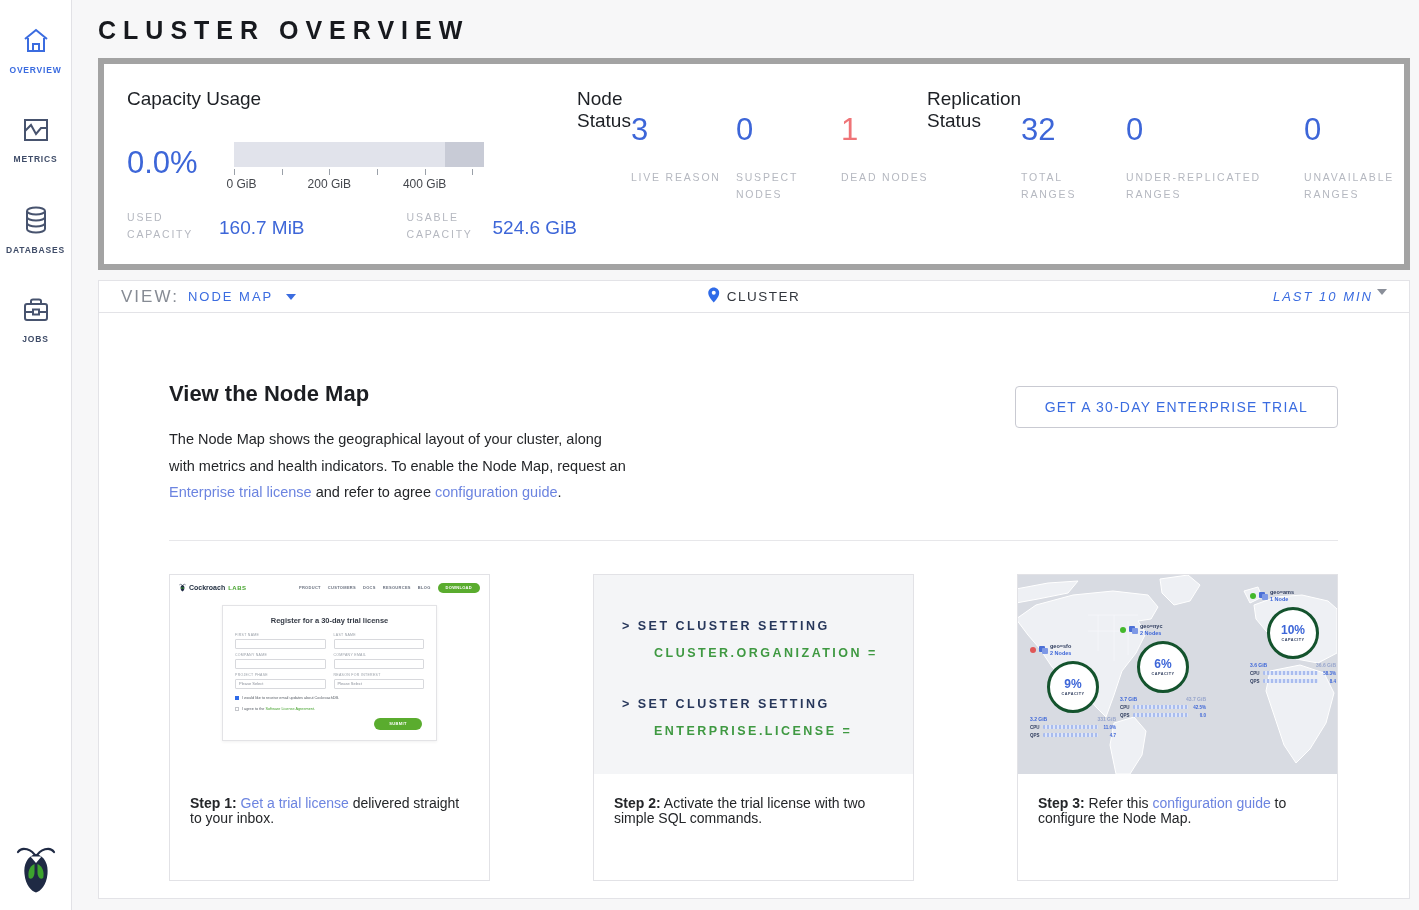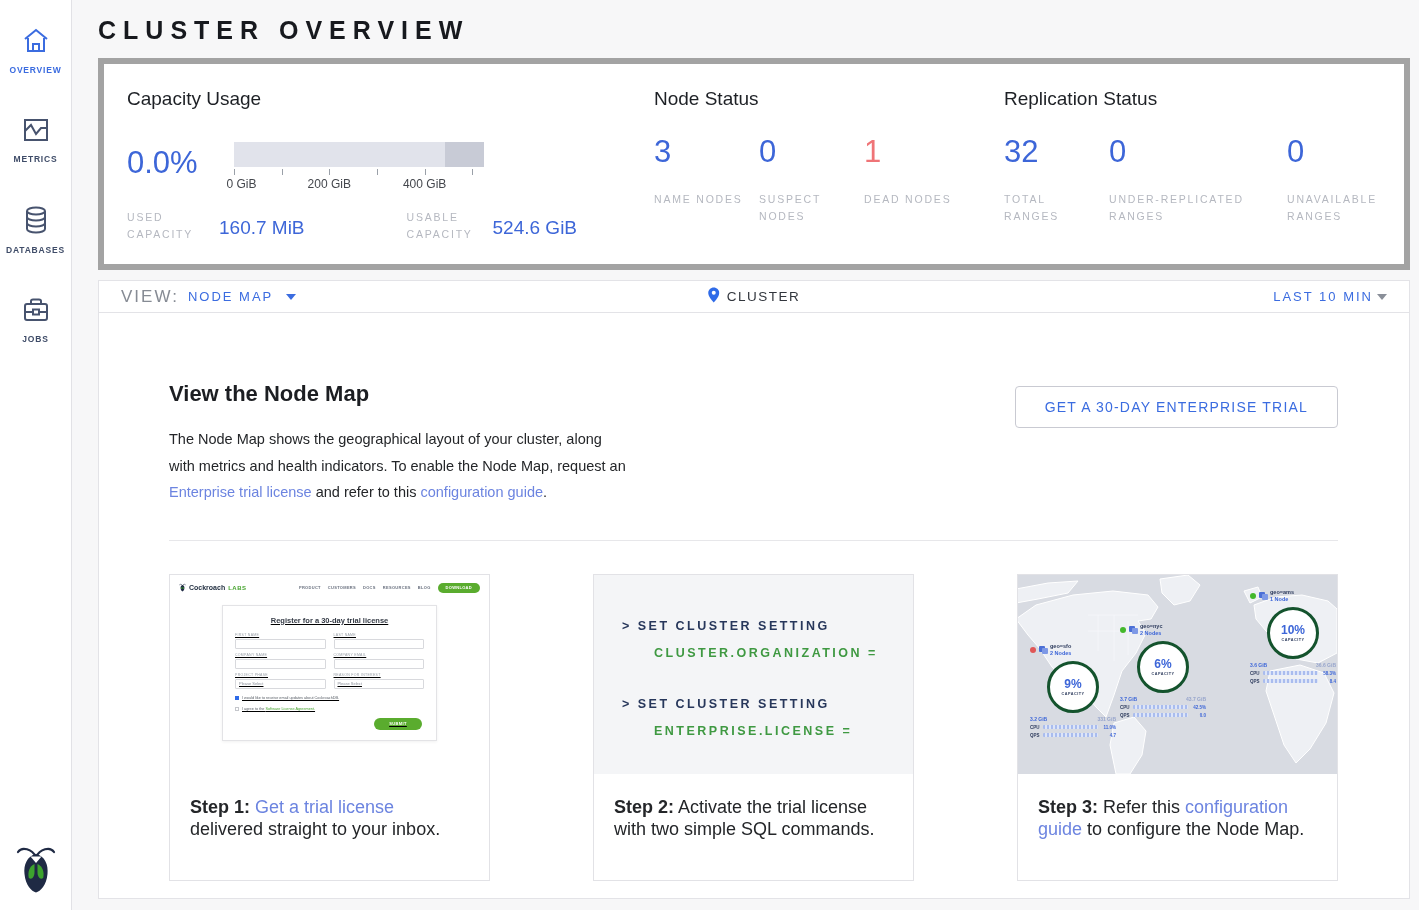--- a/index.html
+++ b/index.html
@@ -32,21 +32,21 @@
   .bar .bar-tail { position:absolute; right:0; top:0; height:100%; width:15.5%; background:#c8cbd6; }
   .axis { position:relative; height:24px; }
   .tick { position:absolute; top:2px; width:1px; height:6px; background:#9aa0a8; }
   .tick-lbl { position:absolute; top:10px; transform:translateX(-50%); font-size:12px; color:#44474d; white-space:nowrap; }
   .cap-stats { display:flex; margin-top:18px; align-items:flex-start; }
   .cap-lbl { font-size:10.5px; letter-spacing:1.8px; color:#b5b8c0; line-height:17px; width:92px; }
   .cap-val { font-size:19px; color:#3d66d8; margin:8px 46px 0 0; white-space:nowrap; }
   .cap-val.last { margin-right:0; }
   .cap-lbl.second { width:86px; margin-left:56px; }
 
-  .sec-stats { display:flex; flex-direction:column; }
+  .sec-stats { display:flex; flex-direction:row; }
   .sec-node { width:350px; }
   .stat-row { display:flex; margin-top:26px; }
   .stat { }
   .stat .num { font-size:31px; line-height:1; color:#3d66d8; font-weight:500; }
   .stat .num.red { color:#ef7477; }
   .stat .cap { margin-top:24px; font-size:10.5px; letter-spacing:1.8px; color:#b5b8c0; line-height:17px; max-width:92px; }
   .stat .cap.wide { max-width:165px; }
   .sec-node .stat { width:105px; }
   .sec-repl .stat { width:105px; }
   .sec-repl .stat.w2 { width:178px; }
@@ -54,51 +54,51 @@
   
   .view-bar { margin:10px 9px 0 26px; height:33px; background:#fff; border:1px solid #e3e3e7;
               display:flex; align-items:center; padding:0 22px; position:relative; }
   .vb-left { display:flex; align-items:center; gap:9px; cursor:pointer; }
   .vb-label { font-size:17px; letter-spacing:2px; color:#868b94; }
   .vb-value { font-size:13px; letter-spacing:2px; color:#3b6ce0; font-weight:500; }
   .caret { width:0; height:0; border-left:5px solid transparent; border-right:5px solid transparent; border-top:6px solid #3b6ce0; margin-left:4px; }
   .caret.gray { border-top-color:#8a8f99; }
   .vb-center { position:absolute; left:50%; transform:translateX(-50%); display:flex; align-items:center; gap:7px; }
   .vb-cluster { font-size:13.5px; letter-spacing:1.5px; color:#32363d; font-weight:500; }
-  .vb-right { margin-left:auto; display:flex; align-items:center; cursor:pointer; }
+  .vb-right { margin-left:auto; display:flex; cursor:pointer;font-style:italic; }
 
   
   .map-section { margin:0 9px 0 26px; background:#fff; border:1px solid #e3e3e7; border-top:none;
                  height:586px; padding:68px 71px 0 70px; }
   .intro-row { display:flex; justify-content:space-between; align-items:flex-start; }
   .intro-h { font-size:22px; font-weight:600; color:#1c1e22; }
   .intro-p { margin-top:19px; width:462px; font-size:14.5px; line-height:26.5px; color:#242629; }
   a.lnk { color:#6c84e0; text-decoration:none; cursor:pointer; }
   .trial-btn { margin-top:5px; background:#fff; border:1px solid #c9cad2; border-radius:4px;
                padding:12px 29px; font-size:14px; letter-spacing:1.2px; color:#3b6ce0; font-weight:500;
                font-family:"Liberation Sans",sans-serif; cursor:pointer; }
   .divider { border:none; border-top:1px solid #e7e7ea; margin:34px 0 0 0; }
 
   .cards { display:flex; justify-content:space-between; margin-top:33px; }
   .card { width:321px; height:307px; border:1px solid #e2e2e6; background:#fff; display:flex; flex-direction:column; }
   .card-img { height:199px; overflow:hidden; position:relative; flex:0 0 auto; }
-  .card-caption { padding:22px 20px 0 20px; font-size:18px; line-height:22px; color:#242629; }
+  .card-caption { padding:22px 20px 0 20px; font-size:14px; line-height:15px; color:#242629; }
   .card-caption b { font-weight:bold; }
 
   
   .mini-site { background:#fff; height:100%; padding:8px 9px; font-family:"Liberation Sans",sans-serif; }
   .ms-header { display:flex; align-items:center; }
   .ms-brand { display:flex; align-items:center; gap:3px; }
   .ms-brand .b1 { font-size:7px; font-weight:bold; color:#243143; }
   .ms-brand .b2 { font-size:6px; font-weight:bold; color:#46a32e; letter-spacing:0.5px; }
   .ms-nav { margin-left:auto; display:flex; align-items:center; gap:7px; }
   .ms-nav span { font-size:4px; font-weight:bold; letter-spacing:0.3px; color:#6b7280; }
   .ms-dl { background:#5aac2e; color:#fff !important; border-radius:6px; padding:2.5px 8px; font-size:4px; font-weight:bold; }
   .ms-form { width:215px; margin:12px auto 0; background:#fff; border:1px solid #e3e3e6; box-shadow:0 1px 3px rgba(0,0,0,.06);
-             padding:10px 12px 10px;text-decoration:underline; }
+             padding:10px 12px 10px; }
   .ms-title { text-align:center; font-size:7.5px; font-weight:600; color:#343a45; }
   .ms-grid { display:grid; grid-template-columns:1fr 1fr; column-gap:8px; row-gap:4px; margin-top:8px; }
   .ms-field .fl { font-size:3.5px; letter-spacing:0.3px; color:#9aa0a8; margin-bottom:2px; }
   .ms-field .fi { height:10px; border:1px solid #d8d9dd; border-radius:1px; font-size:4px; color:#8a8f99; display:flex; align-items:center; padding-left:3px; }
   .ms-check { display:flex; align-items:center; gap:3px; margin-top:7px; }
   .ms-check .box { width:4px; height:4px; border:1px solid #c5c7cc; flex:0 0 auto; }
   .ms-check .box.checked { background:#2f6be8; border-color:#2f6be8; }
   .ms-check .ct { font-size:3.8px; color:#5a6068; }
   .ms-check .ct .grn { color:#46a32e; }
   .ms-submit { margin:7px 2px 0 auto; width:48px; height:12px; border-radius:6px; background:#5aac2e;
@@ -228,21 +228,21 @@
         <div class="cap-lbl second">USABLE CAPACITY</div>
         <div class="cap-val last">524.6 GiB</div>
       </div>
     </div>
 
     <div class="sec-stats sec-node">
       <div class="panel-h">Node Status</div>
       <div class="stat-row">
         <div class="stat">
           <div class="num">3</div>
-          <div class="cap">NAME NODES</div>
+          <div class="cap">LIVE REASON</div>
         </div>
         <div class="stat">
           <div class="num">0</div>
           <div class="cap">SUSPECT NODES</div>
         </div>
         <div class="stat">
           <div class="num red">1</div>
           <div class="cap">DEAD NODES</div>
         </div>
       </div>
@@ -285,21 +285,21 @@
     <div class="vb-right">
       <span class="vb-value">LAST 10 MIN</span>
       <span class="caret gray"></span>
     </div>
   </div>
 
   <div class="map-section">
     <div class="intro-row">
       <div>
         <div class="intro-h">View the Node Map</div>
-        <p class="intro-p"><span>The Node Map shows the geographical layout of your cluster, along with metrics and health indicators. To enable the Node Map, request an </span><a class="lnk">Enterprise trial license</a><span> and refer to this </span><a class="lnk">configuration guide</a><span>.</span></p>
+        <p class="intro-p"><span>The Node Map shows the geographical layout of your cluster, along with metrics and health indicators. To enable the Node Map, request an </span><a class="lnk">Enterprise trial license</a><span> and refer to agree </span><a class="lnk">configuration guide</a><span>.</span></p>
       </div>
       <button class="trial-btn">GET A 30-DAY ENTERPRISE TRIAL</button>
     </div>
 
     <hr class="divider">
 
     <div class="cards">
 
       <div class="card">
         <div class="card-img">

